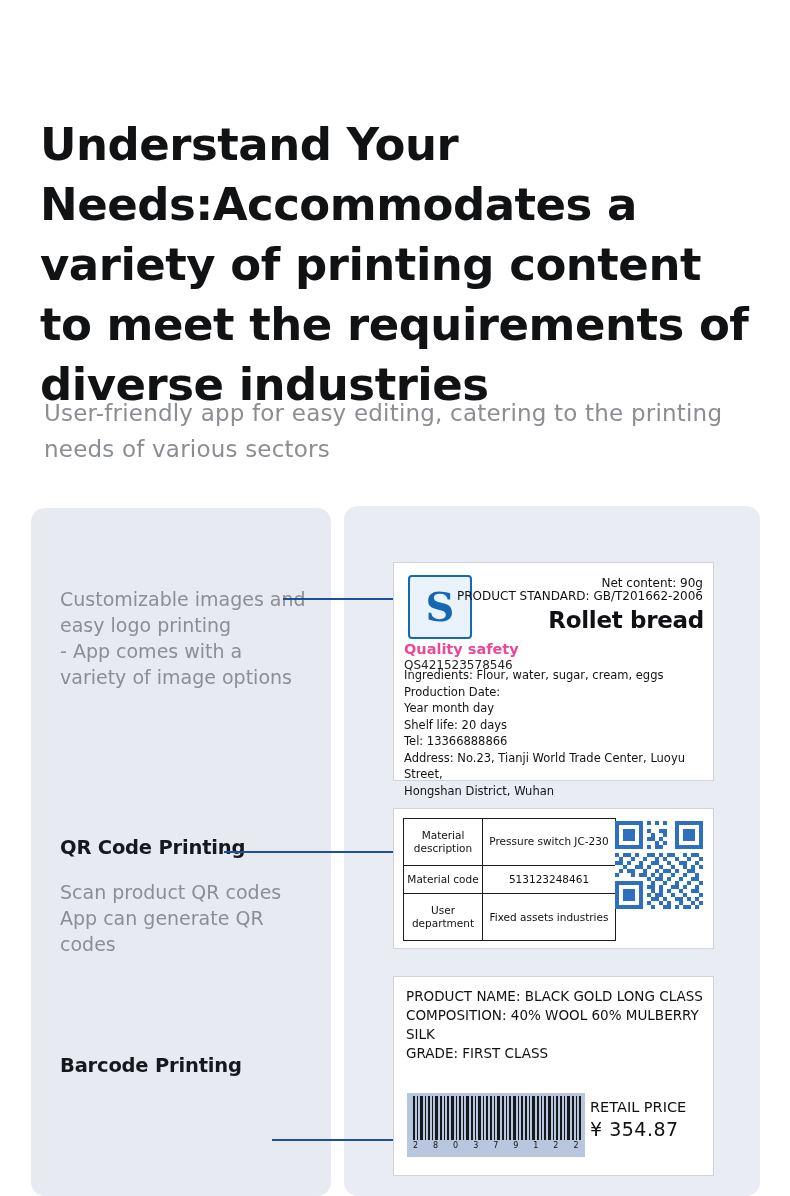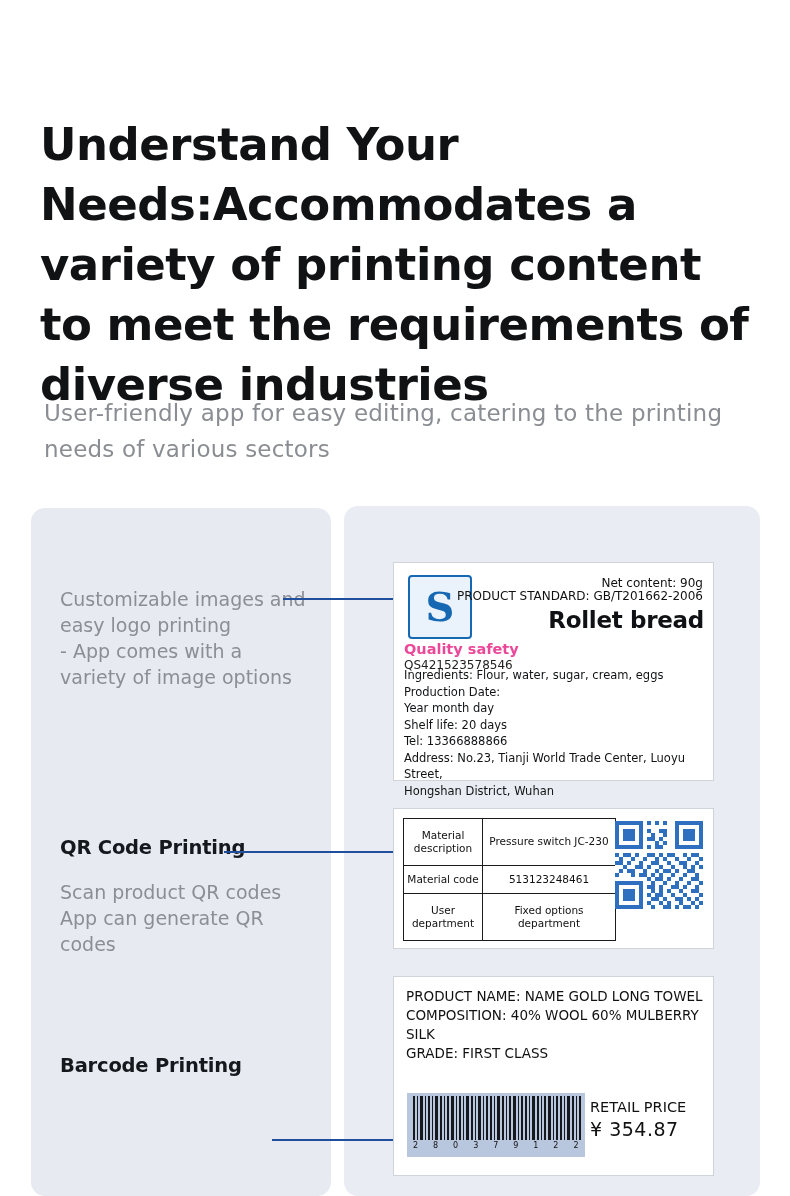--- a/index.html
+++ b/index.html
@@ -176,21 +176,21 @@
           <tr>
         <td class="lab">Material description</td>
         <td>Pressure switch JC-230</td>
       </tr>
       <tr>
         <td class="lab">Material code</td>
         <td>513123248461</td>
       </tr>
       <tr>
         <td class="lab">User department</td>
-        <td>Fixed options department</td>
+        <td>Fixed assets industries</td>
       </tr>
     </tbody>
       </table>
     <div class="qr-box">
       <svg width="88" height="88" viewBox="0 0 22 22" shape-rendering="crispEdges">
         <rect width="22" height="22" fill="#ffffff"></rect>
         <g fill="#2f6fc0">
 
           <rect x="0" y="0" width="7" height="1"></rect>
             <rect x="0" y="6" width="7" height="1"></rect>
@@ -310,21 +310,21 @@
           <rect x="15" y="21" width="1" height="1"></rect>
             <rect x="17" y="21" width="2" height="1"></rect>
           <rect x="20" y="21" width="1" height="1"></rect>
         </g>
       </svg>
     </div>
   </div>
 
   <div class="card" id="card-prod">
     <div class="prod-txt">
-      <div>PRODUCT NAME: NAME GOLD LONG TOWEL</div>
+      <div>PRODUCT NAME: BLACK GOLD LONG CLASS</div>
       <div>COMPOSITION: 40% WOOL 60% MULBERRY SILK</div>
       <div>GRADE: FIRST CLASS</div>
     </div>
 
     <div class="barcode-wrap">
       <div class="bars">
         <i style="left:2px;width:2px"></i>
           <i style="left:6px;width:1px"></i>
         <i style="left:9px;width:3px"></i>
           <i style="left:14px;width:1px"></i>

